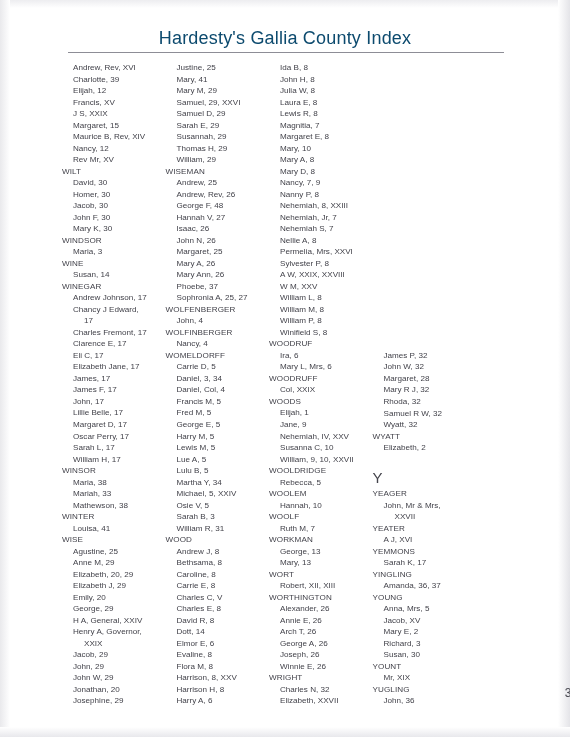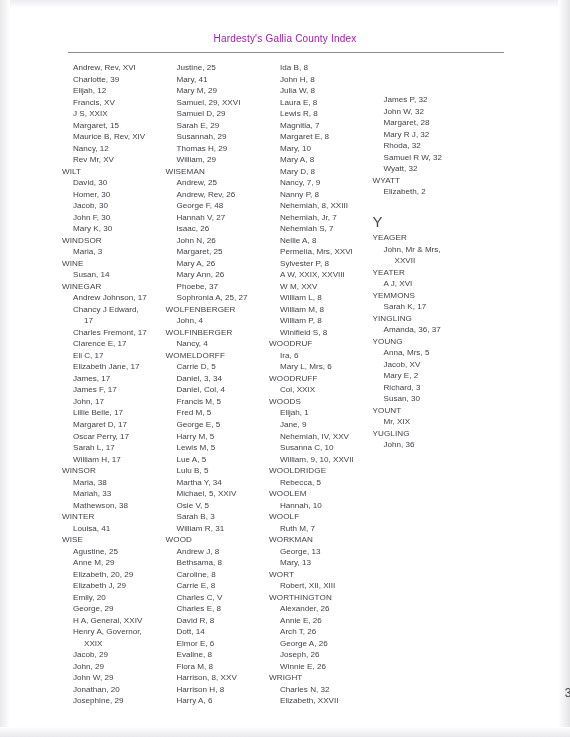--- a/index.html
+++ b/index.html
@@ -49,41 +49,42 @@
   }
 
   .header {
     position: absolute;
     left: 0;
     top: 28px;
     width: 570px;
     text-align: center;
   }
   .header-title {
-    font-size: 10px;
+    font-size: 18px;
     letter-spacing: 0.2px;
-    color: #a21caf;
+    color: #0c4a6e;
     font-family: "Liberation Sans", sans-serif;
   }
   .header-rule {
     position: absolute;
     left: 68px;
     top: 52px;
     width: 436px;
     height: 1px;
     background: #8d8d96;
   }
 
   .columns {
     position: absolute;
     left: 0;
     top: 62px;
     width: 476px;
     display: flex;
     flex-direction: row;
+    align-items: flex-end;
   }
   .column {
     width: 115px;
     padding: 0;
     margin: 0;
   }
   .col-1 { margin-left: 62px; }
   .col-2 { margin-left: 0px; }
   .col-3 { margin-left: 0px; }
   .col-4 { margin-left: 0px; margin-top: 32px; }

